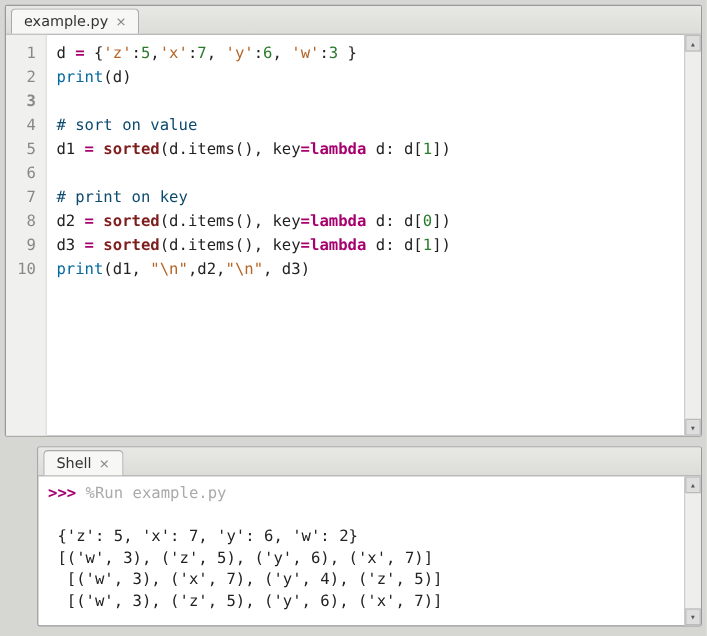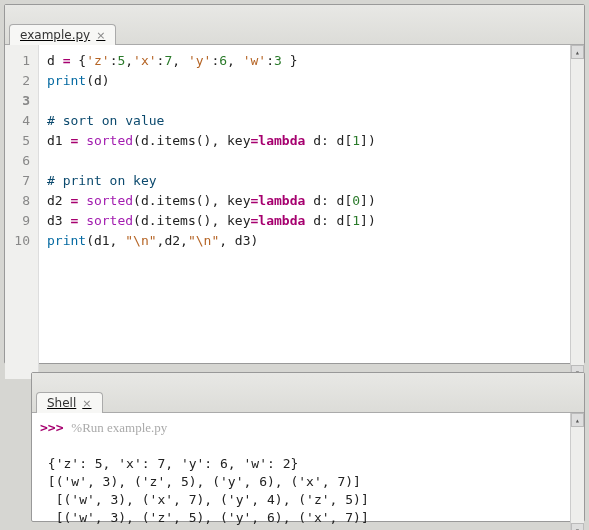--- a/index.html
+++ b/index.html
@@ -15,26 +15,25 @@
   .pane {
     background: #fff;
     border: 1px solid #999;
     border-radius: 2px;
     margin-bottom: 8px;
     position: relative;
   }
   .pane-editor { height: 360px; }
   .pane-shell { height: 150px; margin-left: 27px; }
   .tab-bar {
-    height: 40px;
+    height: 24px;
     background: linear-gradient(#e8e8e5, #dcdcd8);
     border-bottom: 1px solid #aaa;
     display: flex;
-    align-items: flex-end;
-    text-decoration: underline;
+    align-items: center;
   }
   .tab {
     background: #f7f7f5;
     border: 1px solid #aaa;
     border-bottom: none;
     border-radius: 4px 4px 0 0;
     padding: 3px 10px 3px 10px;
     margin-left: 4px;
     font-family: "DejaVu Sans", Arial, sans-serif;
     font-size: 12px;
@@ -101,25 +100,25 @@
     padding: 6px 8px;
     line-height: 18px;
     white-space: pre;
     color: #222;
     font-size: 13px;
     overflow: hidden;
   }
   .tok-str { color: #b56425; }
   .tok-num { color: #2a7a2a; }
   .tok-kw  { color: #a6006f; font-weight: bold; }
-  .tok-fn  { color: #a21caf; }
+  .tok-fn  { color: #7f1d1d; font-weight: bold; }
   .tok-cm  { color: #0c4a6e; }
   .tok-builtin { color: #0369a1; }
   .prompt { color: #a6006f; font-weight: bold; }
-  .runline { color: #aaa; font-family: Liberation Serif, serif; }
+  .runline { color: #aaa; }
   .line-bold { font-weight: bold; }
 </style>
 </head>
 <body>
 
 <div class="pane pane-editor">
   <div class="tab-bar">
     <div class="tab">
       <span>example.py</span>
       <span class="close">×</span>

